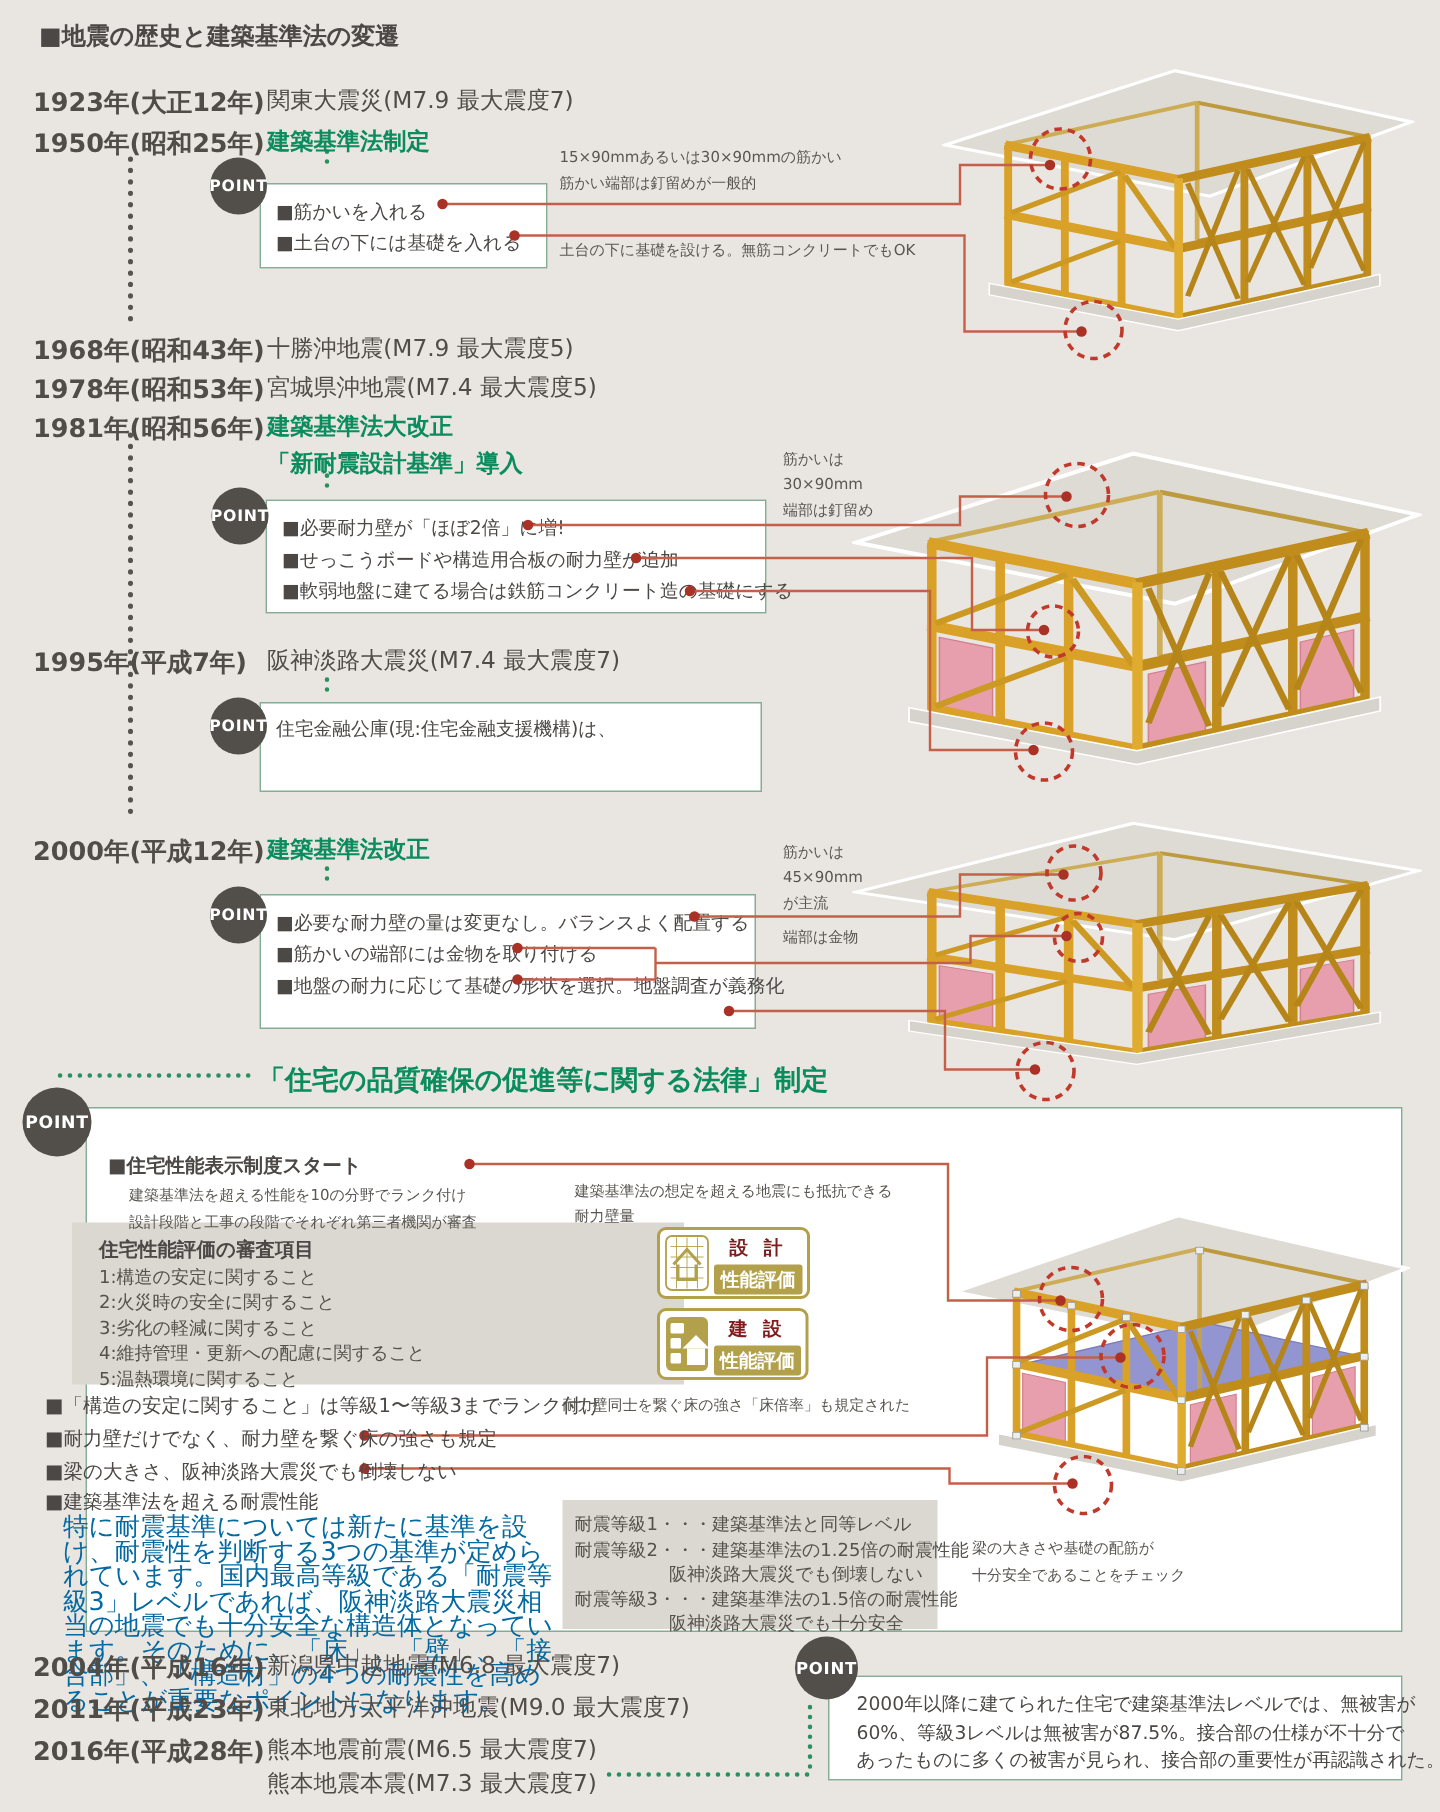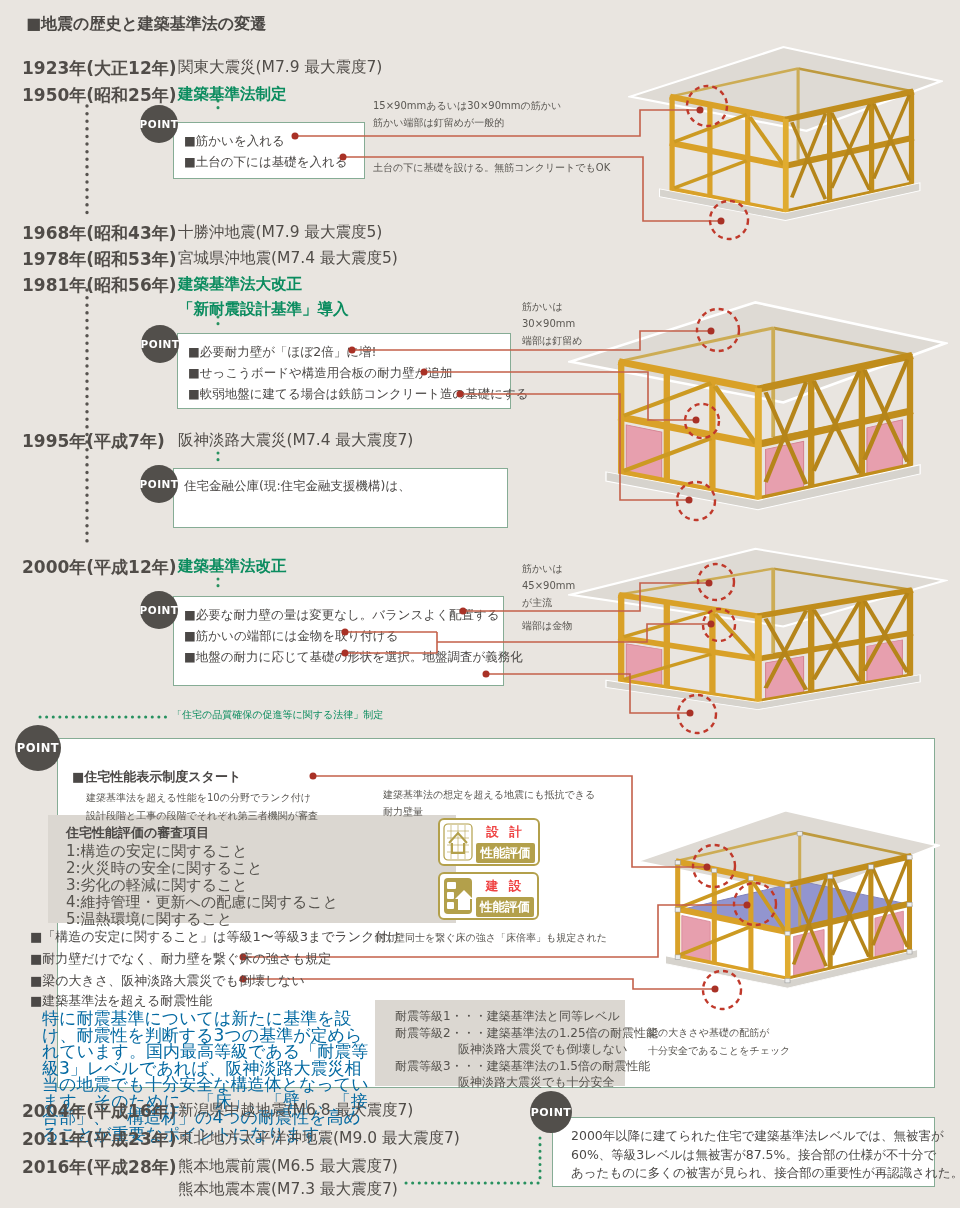--- a/index.html
+++ b/index.html
@@ -10,33 +10,33 @@
   .title{font-size:16px;font-weight:bold;color:#4b4845}
   .year{font-size:17px;font-weight:bold;color:#504c48;white-space:nowrap}
   .event{font-size:15.5px;color:#504c48;white-space:nowrap}
   .event.green,.law{color:#0b8c5f;font-weight:bold}
   .pbox{background:#ffffff;border:1.5px solid #86ac95;box-sizing:border-box;padding:7px 10px}
   .pbox .item{font-size:12.5px;line-height:21px;color:#4b4846;white-space:nowrap}
   .pbox .txt{font-size:12.5px;line-height:20px;color:#4b4846;white-space:nowrap}
   .point{background:#524f4b;color:#fff;border-radius:50%;display:flex;align-items:center;
          justify-content:center;font-weight:bold;letter-spacing:.5px}
   .note{font-size:10px;line-height:17px;color:#5a5752;white-space:nowrap}
-  .heading{font-size:10px;font-weight:normal;color:#0b8c5f;white-space:nowrap}
+  .heading{font-size:18px;font-weight:bold;color:#0b8c5f;white-space:nowrap}
   .bigbox{background:#fff;border:1.5px solid #86ac95;box-sizing:border-box}
   .graybox{background:#dbd7d1}
   .examtitle{font-size:13px;font-weight:bold;color:#4b4846}
-  .examitem{font-size:15px;line-height:17px;color:#55524d;white-space:nowrap}
+  .examitem{font-size:12px;line-height:17px;color:#55524d;white-space:nowrap}
   .row13{font-size:13px;color:#4b4846;white-space:nowrap}
   .para{font-size:17px;line-height:16.5px;color:#0369a1}
   .grade{font-size:12px;line-height:16.5px;color:#55524d;white-space:nowrap}
   .grade.indent{padding-left:63px}
   .badge{display:flex;background:#fff;border:2px solid #b3a04b;border-radius:6px;
          box-sizing:border-box;padding:3px;gap:3px;align-items:stretch}
   .badge .bcol{display:flex;flex-direction:column;flex:1;gap:2px}
-  .badge .btop{color:#ef4444;font-size:12.5px;font-weight:bold;text-align:center;
+  .badge .btop{color:#7f1d1d;font-size:12.5px;font-weight:bold;text-align:center;
                letter-spacing:3px;line-height:18px}
   .badge .bbot{background:#b3a04b;color:#fff;font-size:12.5px;font-weight:bold;
                text-align:center;line-height:20px;border-radius:2px}
   svg.house{position:absolute;z-index:1}
   #overlay{position:absolute;left:0;top:0;z-index:3;pointer-events:none}
   .leader{fill:none;stroke:#c4604a;stroke-width:1.6}
   .dc{fill:none;stroke:#c0392b;stroke-width:2.4;stroke-dasharray:5 4}
   .gdot{stroke:#27915f;stroke-width:3;stroke-dasharray:0.1 6.5;stroke-linecap:round;fill:none}
   .ddot{stroke:#57534f;stroke-width:3.4;stroke-dasharray:0.1 7.5;stroke-linecap:round;fill:none}
 </style>
@@ -470,21 +470,21 @@
     </div>
 </div>
 
 <div class="row13 abs z4" style="left:30px;top:928px">■「構造の安定に関すること」は等級1〜等級3までランク付け</div>
 <div class="note abs z4" style="left:375px;top:929px">耐力壁同士を繋ぐ床の強さ「床倍率」も規定された</div>
 <div class="row13 abs z4" style="left:30px;top:950px">■耐力壁だけでなく、耐力壁を繋ぐ床の強さも規定</div>
 <div class="row13 abs z4" style="left:30px;top:972px">■梁の大きさ、阪神淡路大震災でも倒壊しない</div>
 <div class="row13 abs z4" style="left:30px;top:992px">■建築基準法を超える耐震性能</div>
 <div class="para abs z4" style="left:42px;top:1010px;width:332px">特に耐震基準については新たに基準を設け、耐震性を判断する3つの基準が定められています。国内最高等級である「耐震等級3」レベルであれば、阪神淡路大震災相当の地震でも十分安全な構造体となっています。そのために、「床」、「壁」、「接合部」、「構造材」の4つの耐震性を高めることが重要なポイントになります。</div>
 
-<div class="graybox abs z2" style="left:375px;top:1000px;width:250px;height:86px;padding:8px 0 0 20px;box-sizing:border-box">
+<div class="graybox abs z2" style="left:375px;top:1000px;width:250px;height:86px;padding:8px 0 0 8px;box-sizing:border-box">
   <div class="grade">耐震等級1・・・建築基準法と同等レベル</div>
   <div class="grade">耐震等級2・・・建築基準法の1.25倍の耐震性能</div>
   <div class="grade indent">阪神淡路大震災でも倒壊しない</div>
   <div class="grade">耐震等級3・・・建築基準法の1.5倍の耐震性能</div>
   <div class="grade indent">阪神淡路大震災でも十分安全</div>
 </div>
 
 <div class="note abs z4" style="left:648px;top:1024px;line-height:18px">
   <div>梁の大きさや基礎の配筋が</div>
     <div>十分安全であることをチェック</div>

